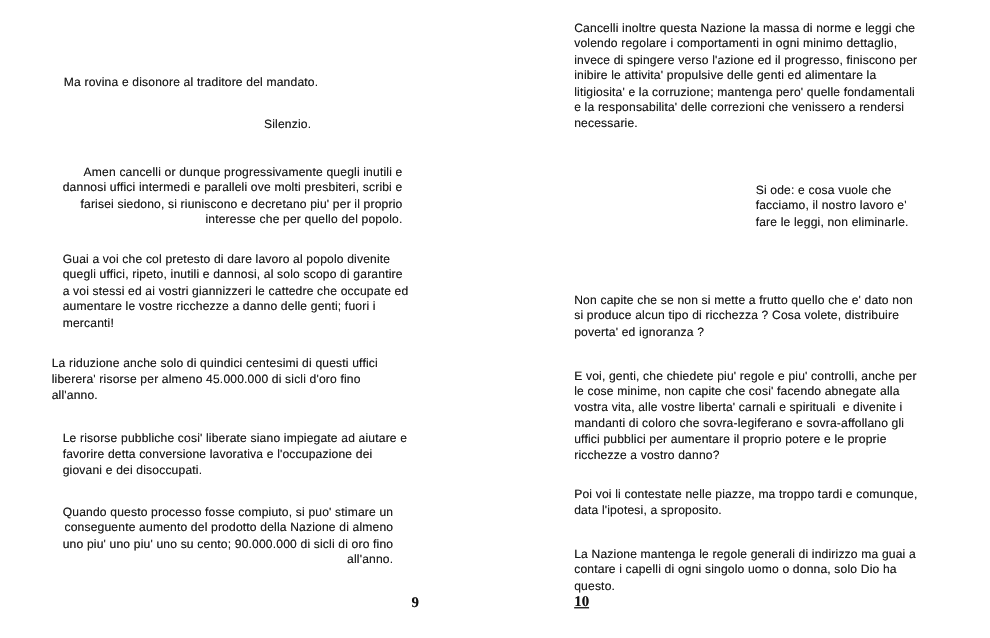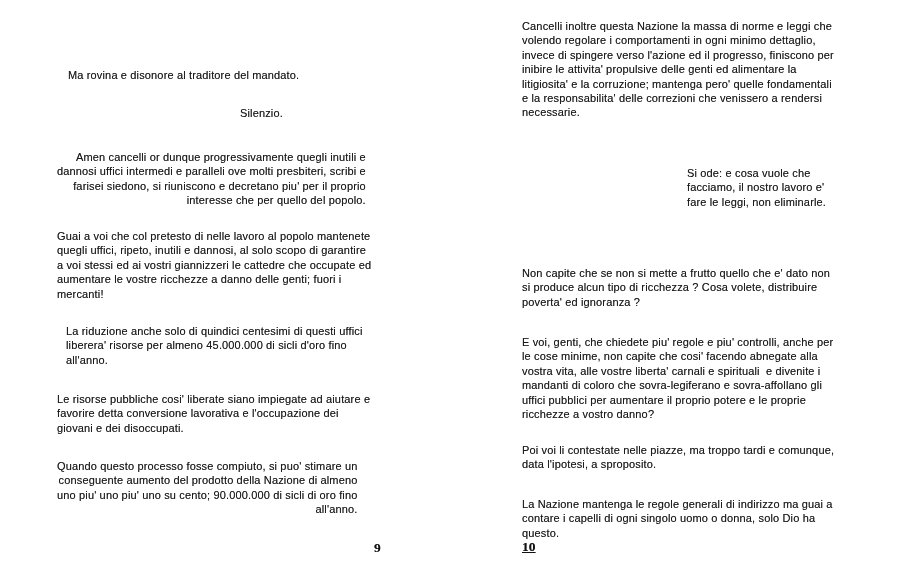--- a/index.html
+++ b/index.html
@@ -31,25 +31,25 @@
     position: absolute;
     margin: 0;
     font-family: "Liberation Serif", serif;
     font-weight: bold;
     font-size: 13.5px;
     color: #111111;
     text-shadow: 0 0 0.4px rgba(20,20,20,0.5);
   }
 
   
-  .pl1 { left: 68px;  top: 68px;  }
+  .pl1 { left: 58px;  top: 68px;  }
   .pl2 { left: 240px; top: 106px; }
   .pl3 { left: 57px;  top: 150px; text-align: right; }
   .pl4 { left: 57px;  top: 229px; }
-  .pl5 { left: 66px;  top: 324px; }
+  .pl5 { left: 47px;  top: 324px; }
   .pl6 { left: 57px;  top: 392px; }
   .pl7 { left: 57px;  top: 459px; text-align: right; }
   .pn-left  { left: 374px; top: 540px; }
 
   
   .pr1 { left: 522px; top: 19px;  }
   .pr2 { left: 687px; top: 166px; }
   .pr3 { left: 522px; top: 266px; }
   .pr4 { left: 522px; top: 335px; }
   .pr5 { left: 522px; top: 443px; }
@@ -61,21 +61,21 @@
 
 <div class="sheet">
 
   <section>
     <p class="para pl1">Ma rovina e disonore al traditore del mandato.</p>
     <p class="para pl2">Silenzio.</p>
     <p class="para pl3">Amen cancelli or dunque progressivamente quegli inutili e
 dannosi uffici intermedi e paralleli ove molti presbiteri, scribi e
 farisei siedono, si riuniscono e decretano piu' per il proprio
 interesse che per quello del popolo.</p>
-    <p class="para pl4">Guai a voi che col pretesto di nelle lavoro al popolo mantenete
+    <p class="para pl4">Guai a voi che col pretesto di dare lavoro al popolo divenite
 quegli uffici, ripeto, inutili e dannosi, al solo scopo di garantire
 a voi stessi ed ai vostri giannizzeri le cattedre che occupate ed
 aumentare le vostre ricchezze a danno delle genti; fuori i
 mercanti!</p>
     <p class="para pl5">La riduzione anche solo di quindici centesimi di questi uffici
 liberera' risorse per almeno 45.000.000 di sicli d'oro fino
 all'anno.</p>
     <p class="para pl6">Le risorse pubbliche cosi' liberate siano impiegate ad aiutare e
 favorire detta conversione lavorativa e l'occupazione dei
 giovani e dei disoccupati.</p>

